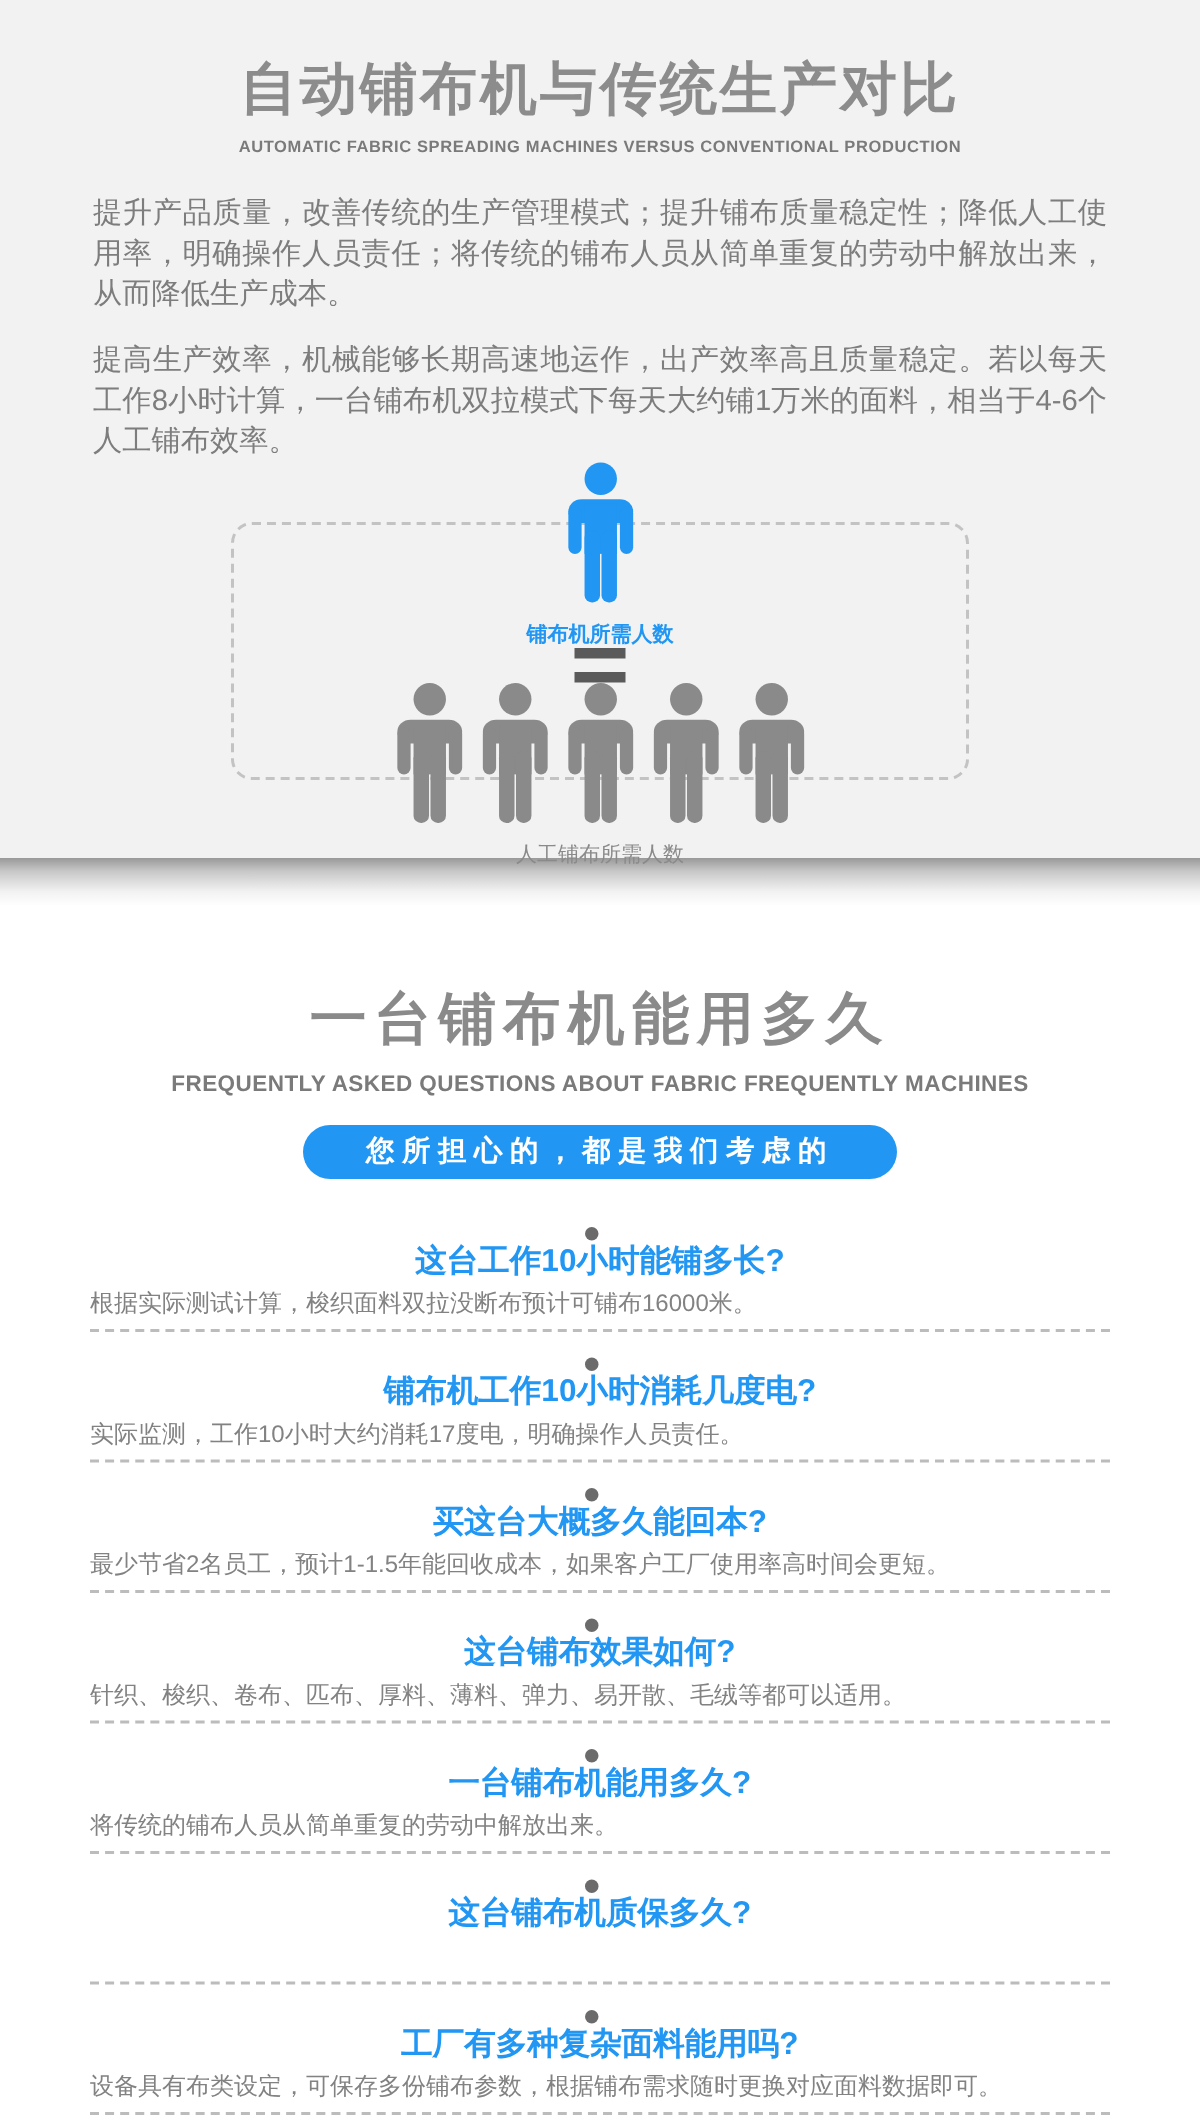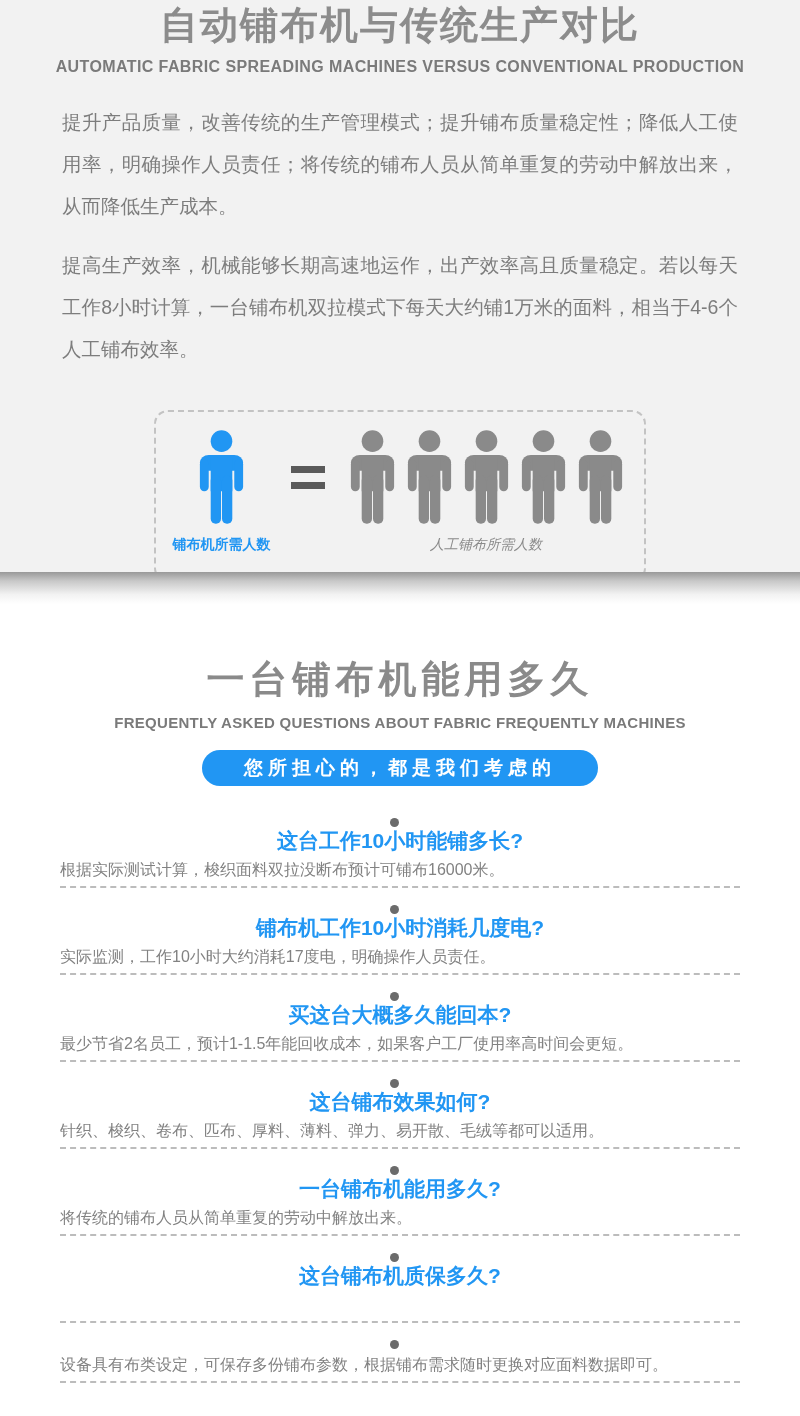--- a/index.html
+++ b/index.html
@@ -9,60 +9,62 @@
     background:#ffffff;
     width:800px;
     height:1416px;
     overflow:hidden;
   }
 
   
   .section-top {
     width:800px; height:572px;
     background:#f2f2f2;
+    padding-top:34px;
   }
   .main-title {
     text-align:center;
     font-size:38px; font-weight:bold;
     color:#8c8c8c; letter-spacing:2px;
   }
   .main-subtitle {
     text-align:center;
-    font-size:16px; font-weight:bold;
+    font-size:11px; font-weight:bold;
     color:#7a7a7a; letter-spacing:0.4px;
     margin-top:7px;
   }
   .para {
     width:676px; margin:1px auto;
-    font-size:19.5px; line-height:42px;
+    font-size:19.5px; line-height:27px;
     color:#7d7d7d; text-align:justify;
   }
   .para-1 { margin-top:25px; }
   .para-2 { margin-top:17px; }
 
   .illus-box {
     width:492px; height:172px;
     margin:40px auto 0 auto;
     border:2px dashed #c3c3c3;
     border-radius:14px;
-    display:flex; align-items:flex-start; justify-content:center;
+    display:flex; align-items:center; justify-content:center;
     padding-top:18px;
+    flex-direction:column;
   }
   .illus-col { display:flex; flex-direction:column; align-items:center; }
   .persons-row { display:flex; gap:2px; }
   .person-svg { display:block; }
   .equals-wrap {
     height:95px; display:flex; flex-direction:column;
     justify-content:center; gap:9px;
     margin:0 20px;
   }
   .equals-bar { width:34px; height:7px; background:#5a5a5a; }
   .illus-label { font-size:14px; margin-top:11px; font-weight:bold; }
   .illus-label.blue { color:#2196f3; }
-  .illus-label.gray { color:#8a8a8a; font-weight:normal;font-style:italic; }
+  .illus-label.gray { color:#8a8a8a; font-weight:normal; }
 
   
   .section-divider {
     width:800px; height:32px;
     background:linear-gradient(to bottom, #999999 0%, #c8c8c8 28%, #f2f2f2 70%, #ffffff 100%);
   }
 
   
   .section-faq {
     width:800px; height:814px;
@@ -271,20 +273,21 @@
         <span class="faq-bullet"></span>
         <span class="faq-question">这台铺布机质保多久?</span>
       </div>
       <div class="faq-answer"></div>
       <hr class="faq-divider">
     </div>
 
     <div class="faq-item">
       <div class="faq-q-row">
         <span class="faq-bullet"></span>
+        <span class="faq-question">工厂有多种复杂面料能用吗?</span>
       </div>
       <div class="faq-answer">设备具有布类设定，可保存多份铺布参数，根据铺布需求随时更换对应面料数据即可。</div>
       <hr class="faq-divider">
     </div>
 
   </div>
 
   <a class="more-link">更多问题可以咨询客服&gt;&gt;&gt;</a>
 </div>
 

